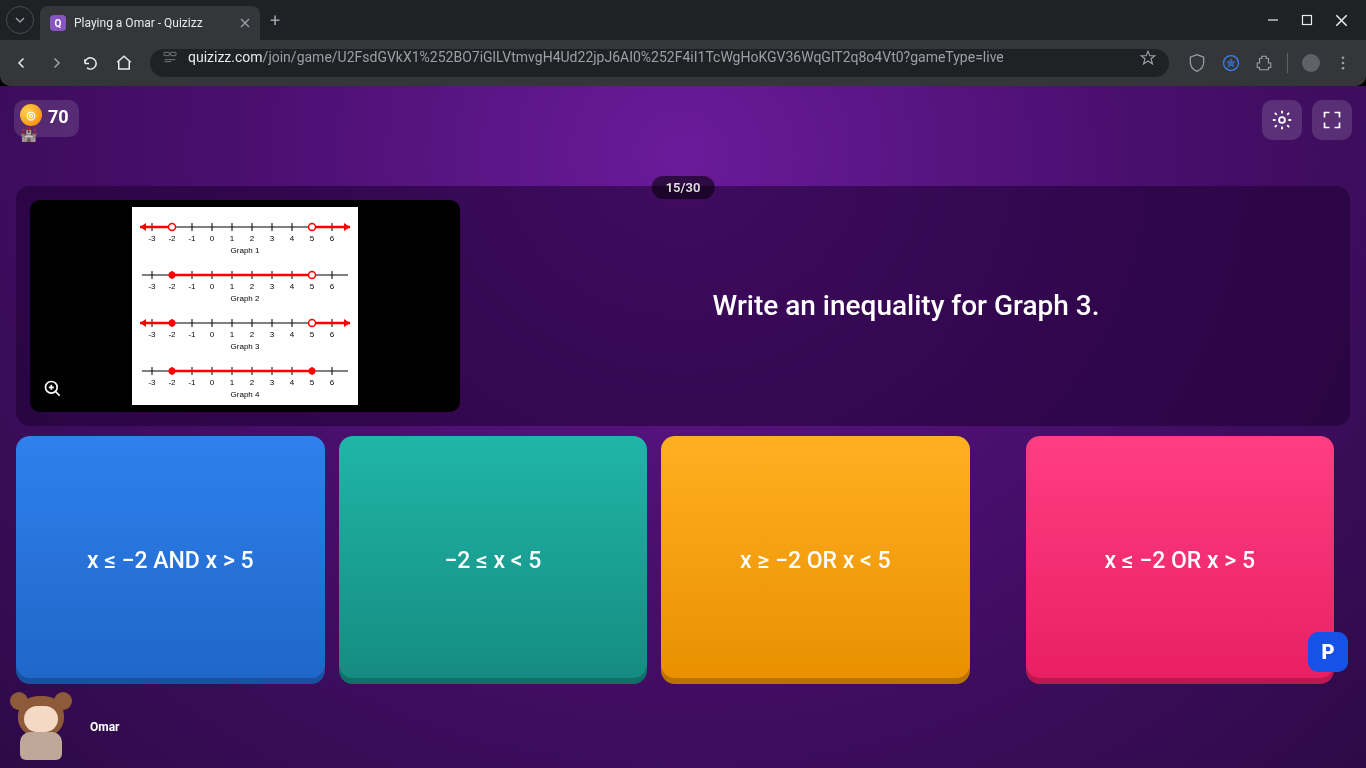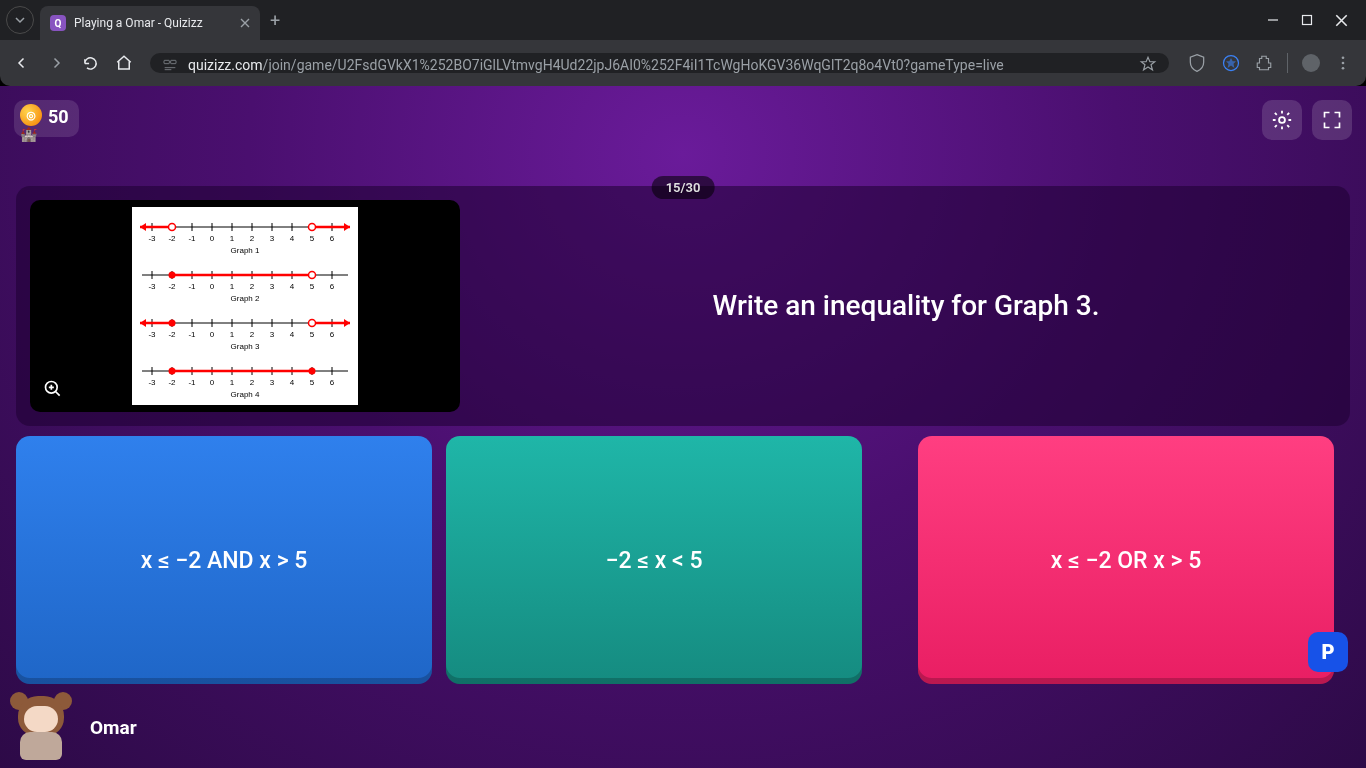--- a/index.html
+++ b/index.html
@@ -12,21 +12,21 @@
   .tab { display:flex; align-items:center; gap:8px; background:#35363a; height:34px; margin-top:6px; margin-left:6px; border-radius:8px 8px 0 0; padding:0 10px; min-width:220px; color:#e8eaed; font-size:12px;}
   .tab .favicon { width:16px; height:16px; background:#8854c0; border-radius:4px; display:flex; align-items:center; justify-content:center; color:#fff; font-size:10px; font-weight:bold;}
   .tab .close { margin-left:auto; }
   .new-tab { color:#9aa0a6; font-size:18px; margin-left:10px; }
   .win-controls { position:absolute; right:0; top:0; height:40px; display:flex; align-items:center; gap:22px; padding:0 18px; color:#e8eaed;}
   .win-controls span { font-size:13px; }
 
   .url-row { height:46px; background:#35363a; display:flex; align-items:center; padding:0 8px; gap:6px; border-bottom-left-radius:10px; border-bottom-right-radius:10px;}
   .nav-ico { width:28px; height:28px; display:flex; align-items:center; justify-content:center; color:#9aa0a6; border-radius:14px;}
   .nav-ico.enabled { color:#e8eaed; }
-  .url-bar { flex:1; height:20px; background:#202124; border-radius:16px; display:flex; align-items:flex-end; padding:0 12px; gap:10px; color:#9aa0a6; font-size:14px; margin:0 6px;}
+  .url-bar { flex:1; height:28px; background:#202124; border-radius:16px; display:flex; align-items:flex-start; padding:0 12px; gap:10px; color:#9aa0a6; font-size:14px; margin:0 6px;}
   .url-bar .site { color:#e8eaed; }
   .url-right { display:flex; align-items:center; gap:14px; color:#9aa0a6; padding:0 6px;}
   .url-right .avatar-dot { width:18px; height:18px; border-radius:9px; background:#5f6368;}
   .sep { width:1px; height:20px; background:#5f6368;}
 
   
   .page { position:relative; width:100%; height:calc(768px - 86px); background: radial-gradient(ellipse at 50% 10%, #6a1b9a 0%, #4a0f6f 45%, #2d0a47 100%); overflow:hidden;}
 
   
   .score-pill { position:absolute; left:14px; top:14px; background:rgba(255,255,255,0.12); border-radius:10px; padding:4px 10px 10px 6px; display:flex; align-items:flex-start; gap:6px; color:#fff; font-weight:700;}
@@ -65,21 +65,21 @@
   .powerup { position:absolute; right:18px; bottom:96px; width:40px; height:40px; background:#1752e8; border-radius:10px; display:flex; align-items:center; justify-content:center; color:#fff; font-weight:900; font-size:20px;}
 
   
   .player { position:absolute; left:0; bottom:0; display:flex; align-items:center; gap:14px; padding:6px 16px 6px 6px;}
   .avatar { width:70px; height:70px; position:relative;}
   .avatar .head { position:absolute; left:12px; top:4px; width:46px; height:40px; background:#8d5a3a; border-radius:20px 20px 18px 18px;}
   .avatar .ear1,.avatar .ear2 { position:absolute; width:18px; height:18px; background:#8d5a3a; border-radius:9px; top:0;}
   .avatar .ear1{ left:4px;} .avatar .ear2{ right:4px;}
   .avatar .face { position:absolute; left:18px; top:14px; width:34px; height:26px; background:#f4d9c6; border-radius:14px;}
   .avatar .body { position:absolute; left:14px; top:40px; width:42px; height:28px; background:#bfa89a; border-radius:10px 10px 6px 6px;}
-  .pname { color:#fff; font-weight:700; font-size:19px;}
+  .pname { color:#fff; font-weight:700; font-size:12px;}
 
   svg { display:block; }
 </style>
 </head>
 <body>
 
 <div class="chrome-top">
   <div class="tab-group">
     <div class="hist-dd">
       <svg width="12" height="12" viewBox="0 0 12 12">
@@ -166,21 +166,21 @@
         <circle cx="12" cy="12" r="1.8" fill="#9aa0a6"></circle>
         <circle cx="12" cy="19" r="1.8" fill="#9aa0a6"></circle>
       </svg>
   </div>
 </div>
 
 <div class="page">
 
   <div class="score-pill">
     <span class="coin">◎</span>
-    <span class="val">50</span>
+    <span class="val">70</span>
     <span class="rank-ico">🏰</span>
   </div>
 
   <div class="top-right">
     <div class="tr-btn">
       <svg width="22" height="22" viewBox="0 0 24 24">
           <circle cx="12" cy="12" r="3.2" stroke="#fff" stroke-width="2" fill="none"></circle>
           <path d="M12 2v3M12 19v3M4.2 4.2l2.1 2.1M17.7 17.7l2.1 2.1M2 12h3M19 12h3M4.2 19.8l2.1-2.1M17.7 6.3l2.1-2.1" stroke="#fff" stroke-width="2"></path>
         </svg>
     </div>
@@ -348,20 +348,23 @@
     </div>
   </div>
 
   <div class="answers">
     <div class="ans a0">
         <span>x ≤ −2 AND x &gt; 5</span>
       </div>
     <div class="ans a1">
         <span>−2 ≤ x &lt; 5</span>
       </div>
+    <div class="ans a2">
+        <span>x ≥ −2 OR x &lt; 5</span>
+      </div>
     <div class="ans a3">
         <span>x ≤ −2 OR x &gt; 5</span>
       </div>
   </div>
 
   <div class="powerup">
     <span>P</span>
   </div>
 
   <div class="player">

